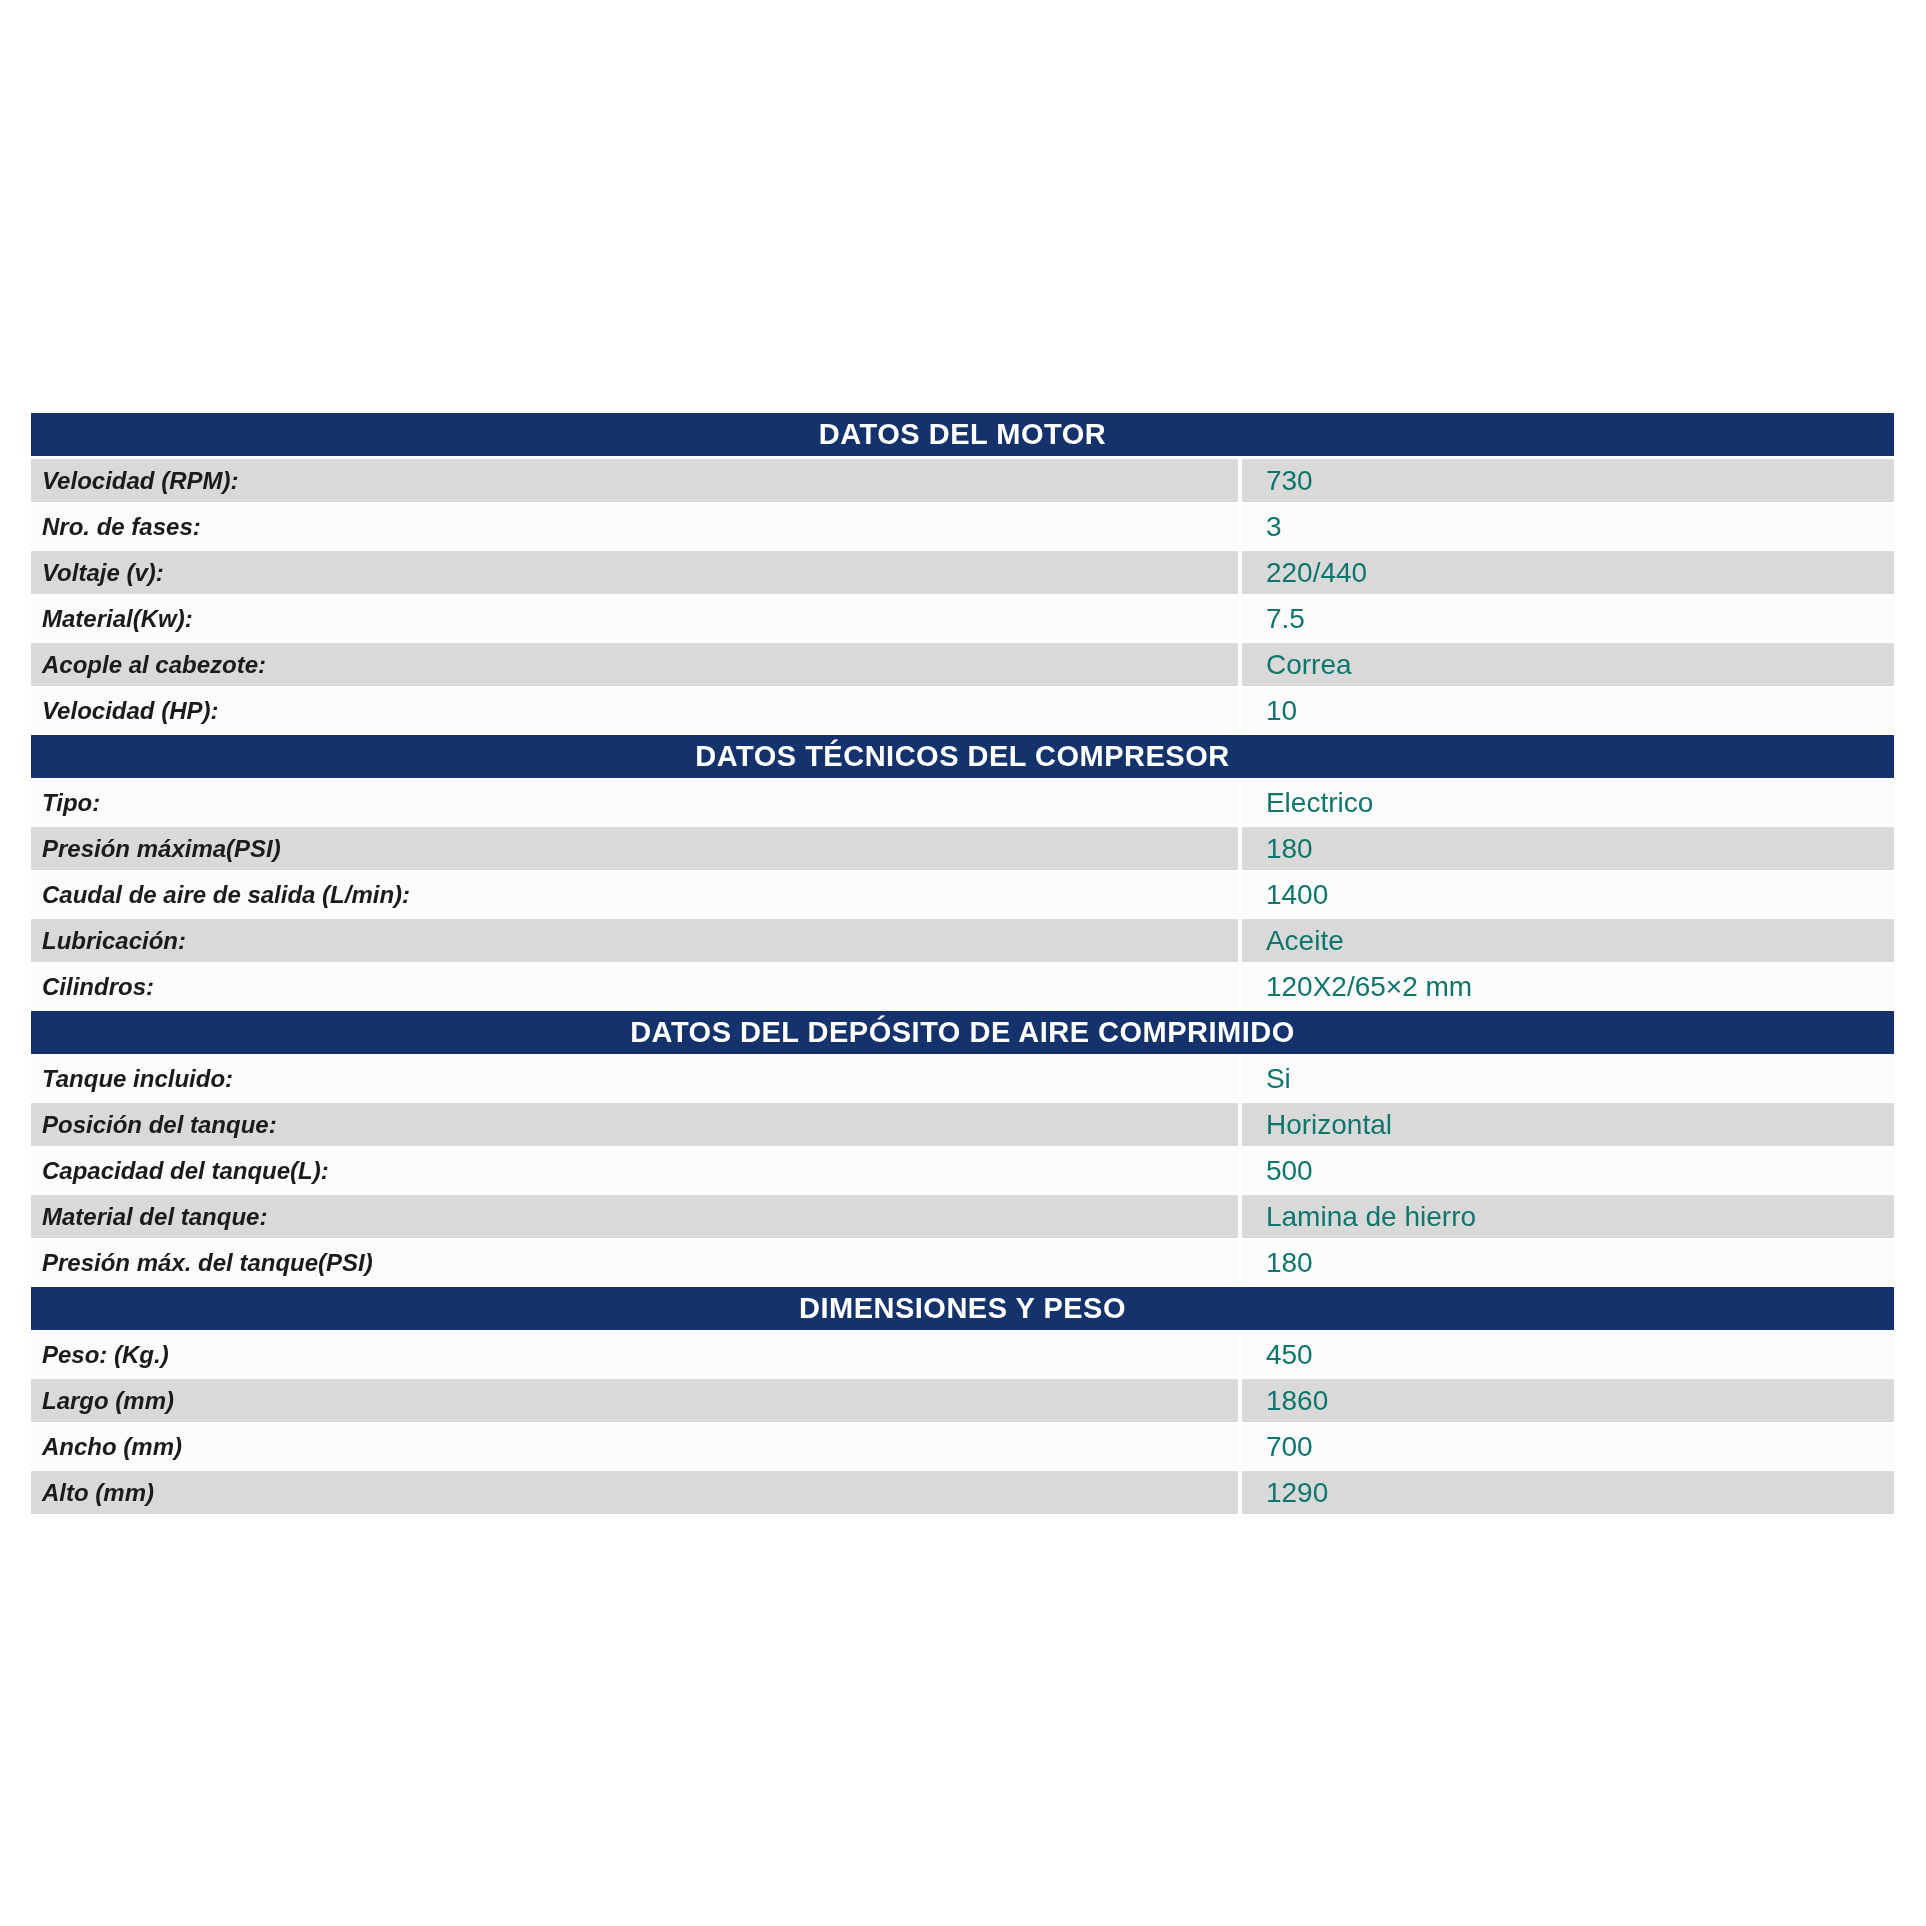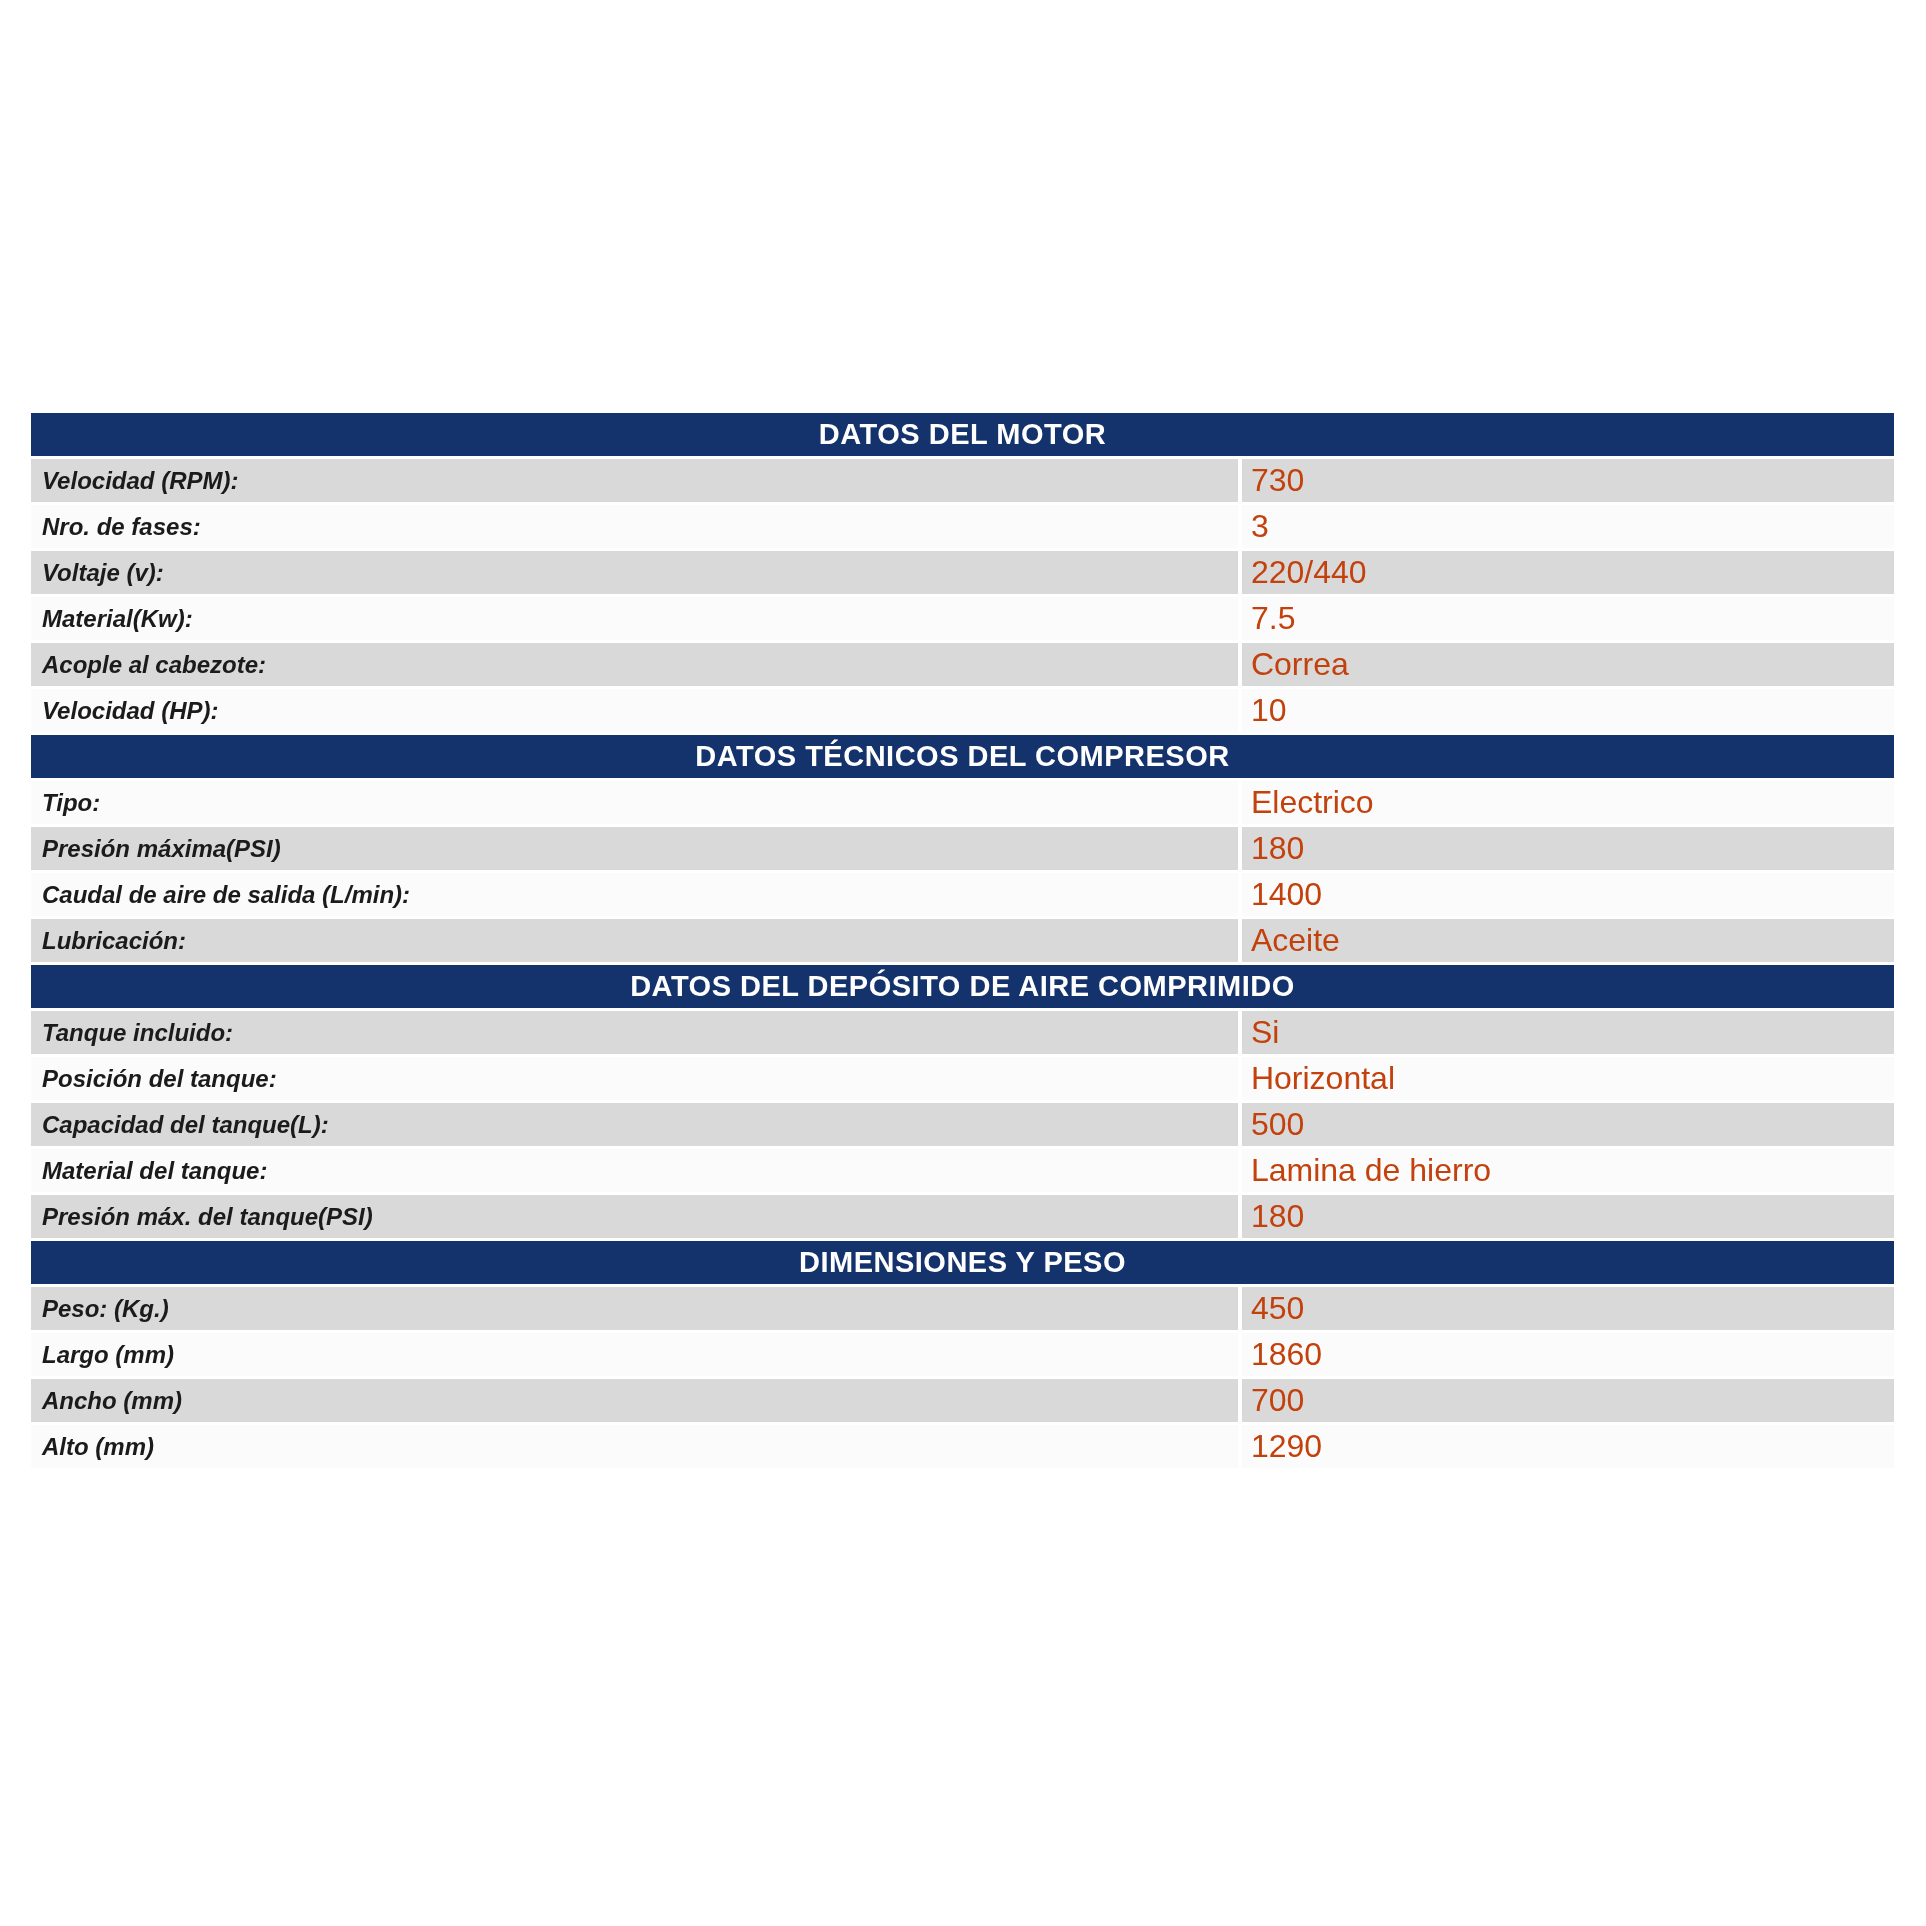--- a/index.html
+++ b/index.html
@@ -53,26 +53,26 @@
     font-weight: bold;
     font-size: 24px;
     color: #1b1b1b;
     white-space: nowrap;
     overflow: hidden;
     font-style: italic;
   }
   .cell-value {
     flex: 1 1 auto;
     box-sizing: border-box;
-    padding-left: 9px;
+    padding-left: 24px;
     display: flex;
     align-items: center;
     font-weight: normal;
-    font-size: 32px;
-    color: #c2410c;
+    font-size: 28px;
+    color: #0f766e;
     white-space: nowrap;
     overflow: hidden;
   }
 </style>
 </head>
 <body>
 
 <div class="spec-table">
     <div class="trow section-header">
       <span class="section-title">DATOS DEL MOTOR</span>
@@ -113,20 +113,24 @@
       <div class="cell-value">180</div>
     </div>
     <div class="trow data-row">
       <div class="cell-label">Caudal de aire de salida (L/min):</div>
       <div class="cell-value">1400</div>
     </div>
     <div class="trow data-row">
       <div class="cell-label">Lubricación:</div>
       <div class="cell-value">Aceite</div>
     </div>
+    <div class="trow data-row">
+      <div class="cell-label">Cilindros:</div>
+      <div class="cell-value">120X2/65×2 mm</div>
+    </div>
     <div class="trow section-header">
       <span class="section-title">DATOS DEL DEPÓSITO DE AIRE COMPRIMIDO</span>
     </div>
     <div class="trow data-row">
       <div class="cell-label">Tanque incluido:</div>
       <div class="cell-value">Si</div>
     </div>
     <div class="trow data-row">
       <div class="cell-label">Posición del tanque:</div>
       <div class="cell-value">Horizontal</div>

